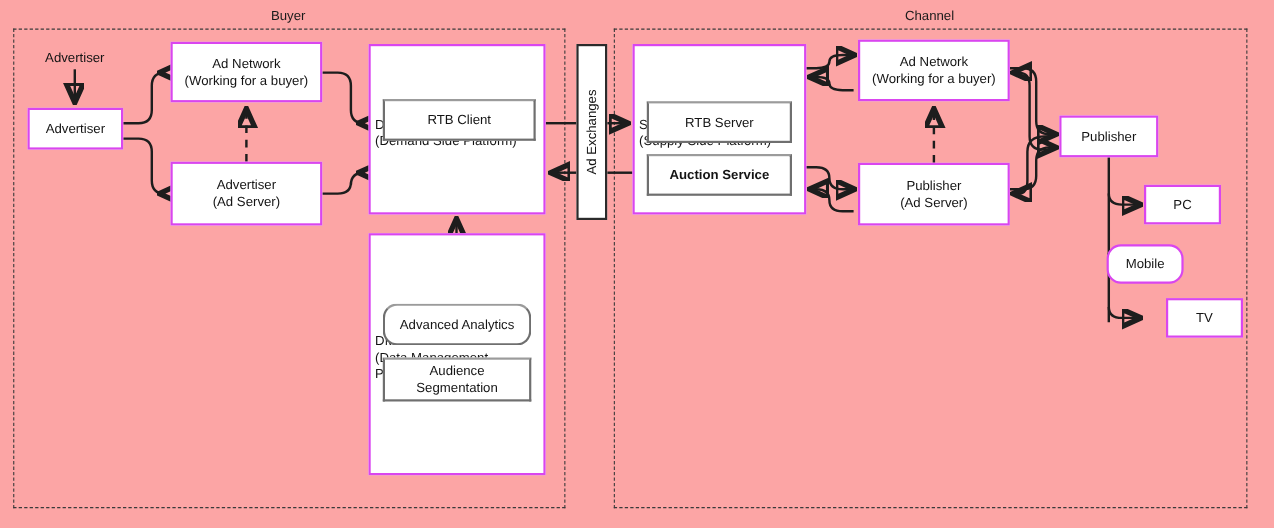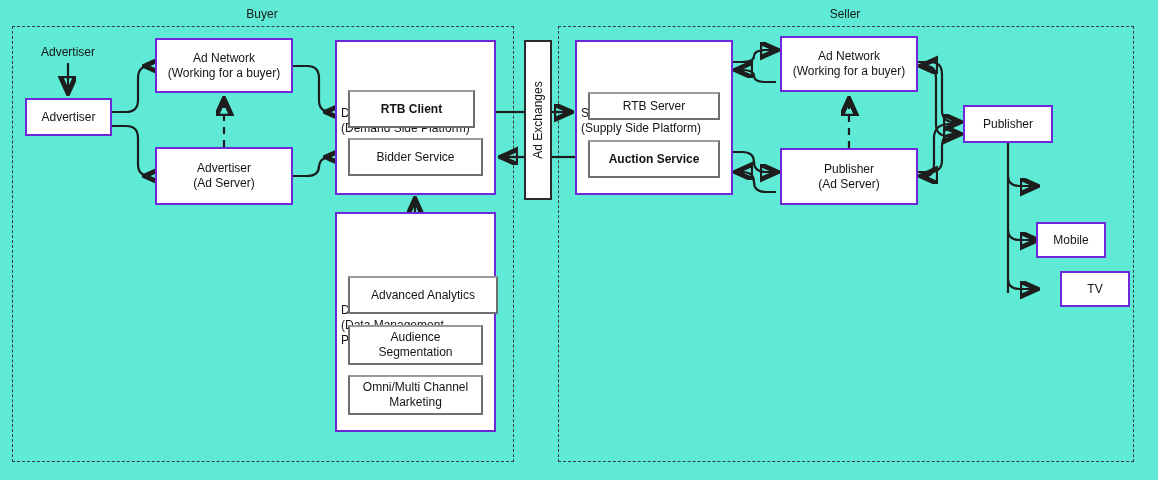--- a/index.html
+++ b/index.html
@@ -1,19 +1,19 @@
 <!DOCTYPE html>
 <html><head>
 <meta charset="utf-8">
 <style>
   html,body{margin:0;padding:0;background:#ffffff;}
   #stage{
     position:relative;
     width:1158px;height:480px;
-    background:#5eead4;
+    background:#fca5a5;
     font-family:"Liberation Sans","DejaVu Sans",sans-serif;
     color:#111111;
     overflow:hidden;
   }
   .zone-title{
     position:absolute;
     font-size:12px;
     color:#1a1a1a;
     text-align:center;
     white-space:nowrap;
@@ -21,21 +21,21 @@
   }
   .dashed-zone{
     position:absolute;
     border:1.4px dashed #3a3a3a;
     background:transparent;
     box-sizing:border-box;
   }
   .node{
     position:absolute;
     box-sizing:border-box;
-    border:2px solid #6d28d9;
+    border:2px solid #d946ef;
     background:#ffffff;
     display:flex;
     align-items:center;
     justify-content:center;
     text-align:center;
     font-size:12px;
     line-height:1.25;
     color:#141414;
     padding:2px 4px;
   }
@@ -97,21 +97,21 @@
     stroke-dasharray:7 6;
     stroke-width:2.2;
   }
 </style>
 </head>
 <body>
 
 <div id="stage">
 
   <div class="zone-title" style="left:262px;top:7px;">Buyer</div>
-  <div class="zone-title" style="left:845px;top:7px;">Seller</div>
+  <div class="zone-title" style="left:845px;top:7px;">Channel</div>
 
   <div class="dashed-zone" style="left:12px;top:26px;width:502px;height:436px;"></div>
   <div class="dashed-zone" style="left:558px;top:26px;width:576px;height:436px;"></div>
 
   <svg class="edges" viewBox="0 0 1158 480">
     <defs>
       <marker id="ah" markerWidth="9" markerHeight="9" refX="7.4" refY="3.6" orient="auto" markerUnits="strokeWidth">
         <path d="M0,0 L8,3.6 L0,7.2 z" fill="#1d1d1d" stroke="none"></path>
       </marker>
       <marker id="ah2" markerWidth="9" markerHeight="9" refX="7.4" refY="3.6" orient="auto" markerUnits="strokeWidth">
@@ -174,73 +174,69 @@
 
   <div class="node" style="left:155px;top:147px;width:138px;height:58px;flex-direction:column;">
     <span class="sub">Advertiser</span>
     <span class="sub">(Ad Server)</span>
   </div>
 
   <div class="node platform" style="left:335px;top:40px;width:161px;height:155px;flex-direction:column;">
     <span class="sub">DSP</span>
     <span class="sub">(Demand Side Platform)</span>
   </div>
-  <div class="subnode" style="left:348px;top:90px;width:127px;height:38px;font-weight:bold;">
+  <div class="subnode" style="left:348px;top:90px;width:139px;height:38px;">
     <span>RTB Client</span>
-  </div>
-  <div class="subnode" style="left:348px;top:138px;width:135px;height:38px;">
-    <span>Bidder Service</span>
   </div>
 
   <div class="node platform" style="left:335px;top:212px;width:161px;height:220px;flex-direction:column;">
     <span class="sub">DMP</span>
     <span class="sub">(Data Management</span>
     <span class="sub">Platform)</span>
   </div>
-  <div class="subnode" style="left:348px;top:276px;width:150px;height:38px;">
+  <div class="subnode" style="left:348px;top:276px;width:135px;height:38px;border-radius:13px;">
     <span>Advanced Analytics</span>
   </div>
   <div class="subnode" style="left:348px;top:325px;width:135px;height:40px;flex-direction:column;">
     <span class="sub">Audience</span>
     <span class="sub">Segmentation</span>
   </div>
-  <div class="subnode" style="left:348px;top:375px;width:135px;height:40px;flex-direction:column;">
-    <span class="sub">Omni/Multi Channel</span>
-    <span class="sub">Marketing</span>
-  </div>
 
   <div class="vert-node" style="left:524px;top:40px;width:28px;height:160px;">
     <span class="vtext">Ad Exchanges</span>
   </div>
 
   <div class="node platform" style="left:575px;top:40px;width:158px;height:155px;flex-direction:column;">
     <span class="sub">SSP</span>
     <span class="sub">(Supply Side Platform)</span>
   </div>
-  <div class="subnode" style="left:588px;top:92px;width:132px;height:28px;">
+  <div class="subnode" style="left:588px;top:92px;width:132px;height:38px;">
     <span>RTB Server</span>
   </div>
   <div class="subnode" style="left:588px;top:140px;width:132px;height:38px;font-weight:bold;">
     <span>Auction Service</span>
   </div>
 
   <div class="node" style="left:780px;top:36px;width:138px;height:56px;flex-direction:column;">
     <span class="sub">Ad Network</span>
     <span class="sub">(Working for a buyer)</span>
   </div>
 
   <div class="node" style="left:780px;top:148px;width:138px;height:57px;flex-direction:column;">
     <span class="sub">Publisher</span>
     <span class="sub">(Ad Server)</span>
   </div>
 
   <div class="node" style="left:963px;top:105px;width:90px;height:38px;">
     <span>Publisher</span>
   </div>
 
-  <div class="node" style="left:1036px;top:222px;width:70px;height:36px;">
+  <div class="node" style="left:1040px;top:168px;width:70px;height:36px;">
+    <span>PC</span>
+  </div>
+  <div class="node" style="left:1006px;top:222px;width:70px;height:36px;border-radius:13px;">
     <span>Mobile</span>
   </div>
   <div class="node" style="left:1040px;top:271px;width:70px;height:36px;margin-left:20px;">
     <span>TV</span>
   </div>
 
 </div>
 
 </body></html>

